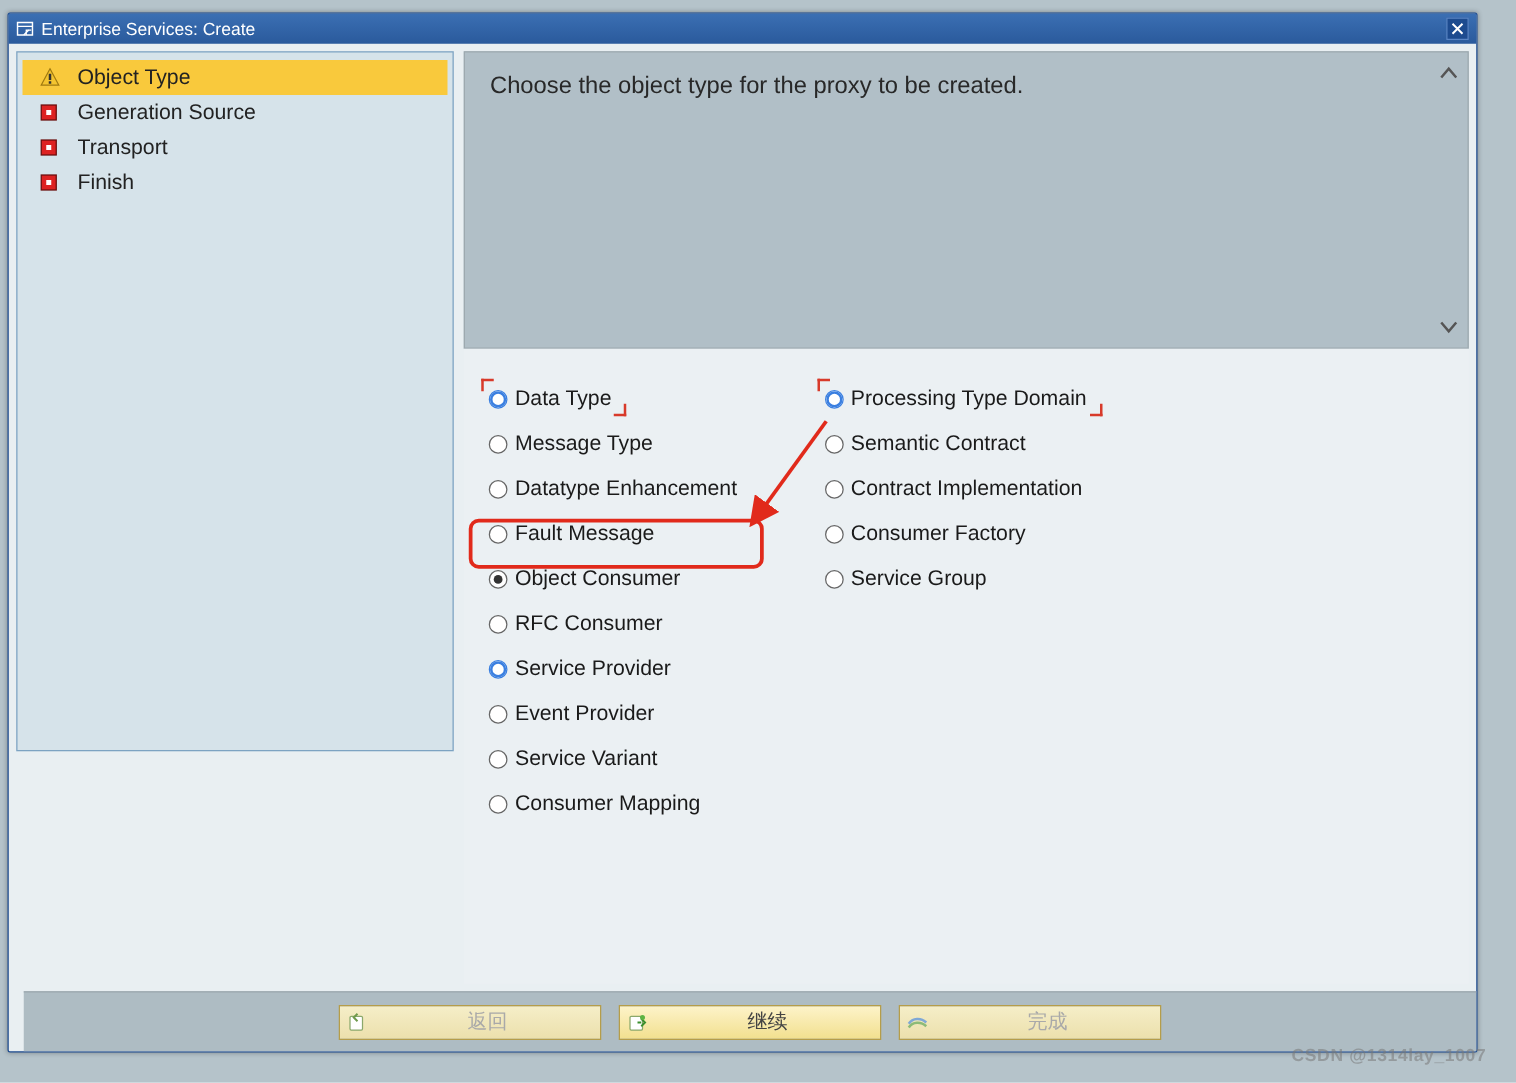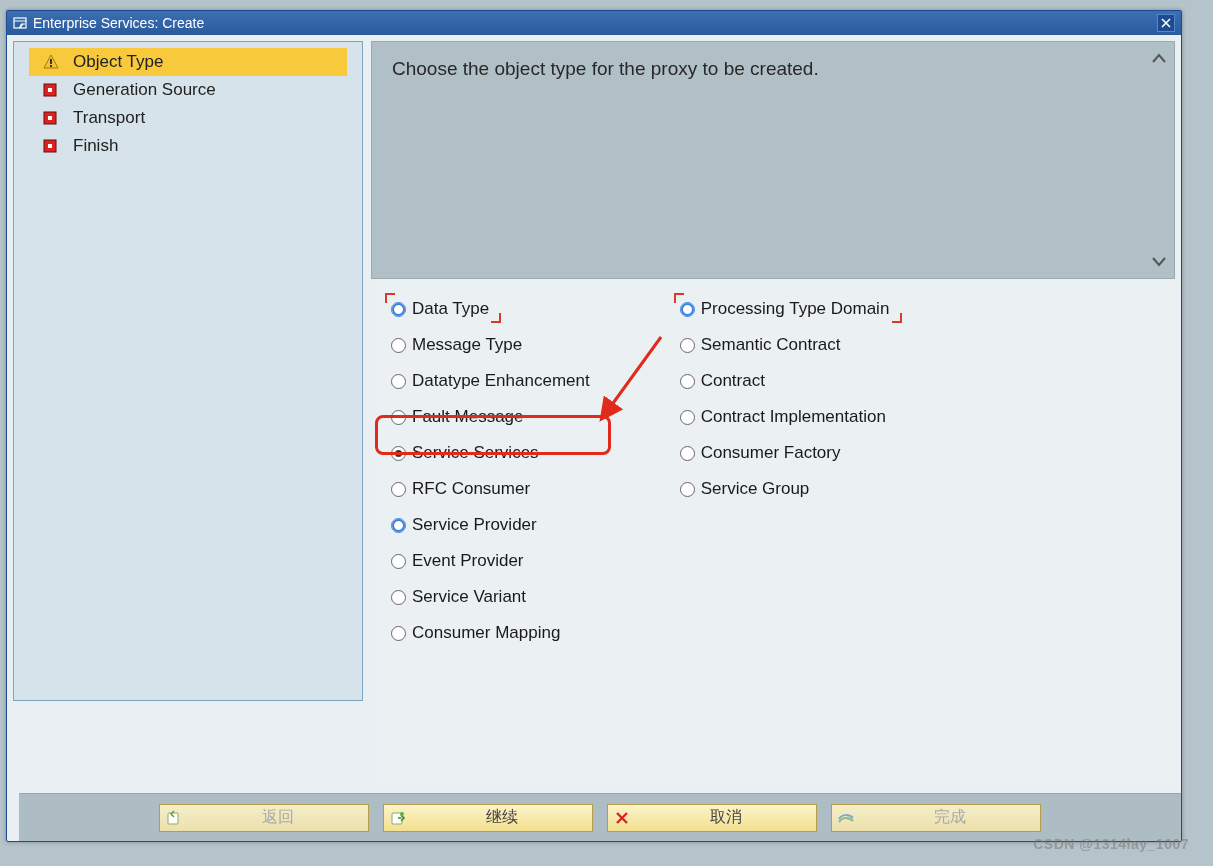--- a/index.html
+++ b/index.html
@@ -22,22 +22,22 @@
     color: #fff; display: flex; align-items: center; justify-content: center;
     font-size: 12px; font-weight: bold; cursor: pointer;
   }
 
   .body-area {
     position: absolute; left: 6px; top: 30px; right: 6px; bottom: 54px;
     display: flex; gap: 8px;
   }
 
   .sidebar {
-    width: 350px; height: 660px; background: #d6e3ea; border: 1px solid #7da3c2;
-    padding: 6px 15px;
+    width: 350px; height: 560px; background: #d6e3ea; border: 1px solid #7da3c2;
+    padding: 6px 4px;
   }
   .side-item {
     display: flex; align-items: center; gap: 14px; height: 28px;
     padding: 0 14px; font-size: 17px; color: #222; cursor: pointer;
   }
   .side-item.active { background: #f9c93c; }
   .side-icon { width: 16px; height: 16px; flex-shrink: 0; }
 
   .main-col { flex: 1; display: flex; flex-direction: column; position: relative; }
 
@@ -46,22 +46,22 @@
     padding: 16px 20px; font-size: 19px; color: #282828;
     position: relative;
   }
   .scrollbar-v {
     position: absolute; right: 2px; top: 6px; bottom: 6px; width: 26px;
     display: flex; flex-direction: column; justify-content: space-between; align-items: center;
   }
   .scroll-arrow { width: 22px; height: 22px; display:flex; align-items:center; justify-content:center; color:#555; cursor:pointer; font-size:20px;}
 
   .options-area {
-    flex: 1; padding: 18px 20px; background: #ebf0f3;
-    display: flex; gap: 90px; position: relative;
+    flex: 1; padding: 28px 20px; background: #ebf0f3;
+    display: flex; gap: 70px; position: relative;
   }
   .opt-col { display: flex; flex-direction: column; gap: 12px; position: relative; }
   .radio-row {
     display: flex; align-items: center; gap: 6px; font-size: 17px; color: #1a1a1a;
     height: 24px; cursor: pointer;
   }
   .radio-circ {
     width: 15px; height: 15px; border: 1px solid #666; border-radius: 50%;
     background: #fff; display: flex; align-items: center; justify-content: center;
     flex-shrink: 0;
@@ -190,21 +190,21 @@
             <div class="radio-row">
               <span class="radio-circ"></span>
               <span>Datatype Enhancement</span>
             </div>
             <div class="radio-row">
               <span class="radio-circ"></span>
               <span>Fault Message</span>
             </div>
             <div class="radio-row">
               <span class="radio-circ checked"></span>
-              <span>Service Services</span>
+              <span>Object Consumer</span>
             </div>
             <div class="radio-row">
               <span class="radio-circ"></span>
               <span>RFC Consumer</span>
             </div>
             <div class="radio-row">
               <span class="radio-circ blue-ring"></span>
               <span>Service Provider</span>
             </div>
             <div class="radio-row">
@@ -223,24 +223,20 @@
         <div class="opt-col" id="col-right" style="position:relative;">
           <span class="corner-mark corner-tl" style="left:-6px; top:-4px;"></span>
           <span class="corner-mark corner-br" style="left:212px; top:16px;"></span>
         <div class="radio-row">
               <span class="radio-circ blue-ring"></span>
               <span>Processing Type Domain</span>
             </div>
             <div class="radio-row">
               <span class="radio-circ"></span>
               <span>Semantic Contract</span>
-            </div>
-            <div class="radio-row">
-              <span class="radio-circ"></span>
-              <span>Contract</span>
             </div>
             <div class="radio-row">
               <span class="radio-circ"></span>
               <span>Contract Implementation</span>
             </div>
             <div class="radio-row">
               <span class="radio-circ"></span>
               <span>Consumer Factory</span>
             </div>
             <div class="radio-row">
@@ -275,28 +271,20 @@
     <div class="btn">
       <span class="bicon">
         <svg width="16" height="16" viewBox="0 0 16 16">
             <rect x="2" y="3" width="10" height="11" rx="1" fill="#fff" stroke="#8aa86c"></rect>
             <path d="M11,5 L14,8 L11,11 M11,8 L8,8" fill="none" stroke="#3a8f2e" stroke-width="1.6"></path>
             <circle cx="12" cy="4" r="2" fill="#5db343"></circle>
           </svg>
       </span>
       <span class="blabel">继续</span>
     </div>
-    <div class="btn">
-      <span class="bicon">
-        <svg width="14" height="14" viewBox="0 0 14 14">
-            <path d="M2,2 L12,12 M12,2 L2,12" stroke="#d22" stroke-width="2.4"></path>
-          </svg>
-      </span>
-      <span class="blabel">取消</span>
-    </div>
     <div class="btn disabled">
       <span class="bicon">
         <svg width="18" height="14" viewBox="0 0 18 14">
             <path d="M2,8 C5,3 12,3 16,7" fill="none" stroke="#7fa8d6" stroke-width="2"></path>
             <path d="M2,11 C5,6 12,6 16,10" fill="none" stroke="#8dbb78" stroke-width="2"></path>
           </svg>
       </span>
       <span class="blabel">完成</span>
     </div>
   </div>

